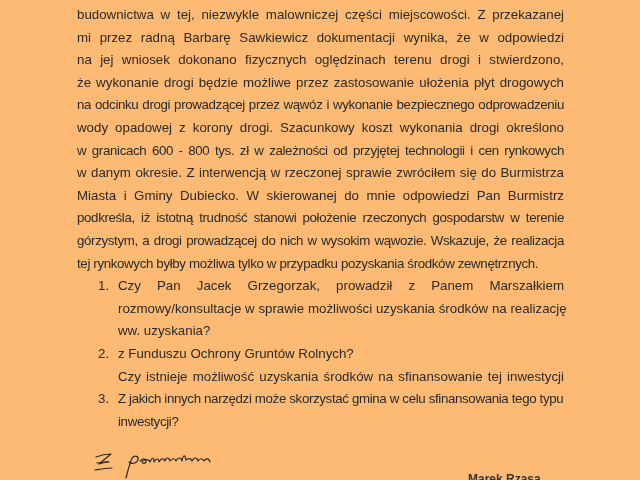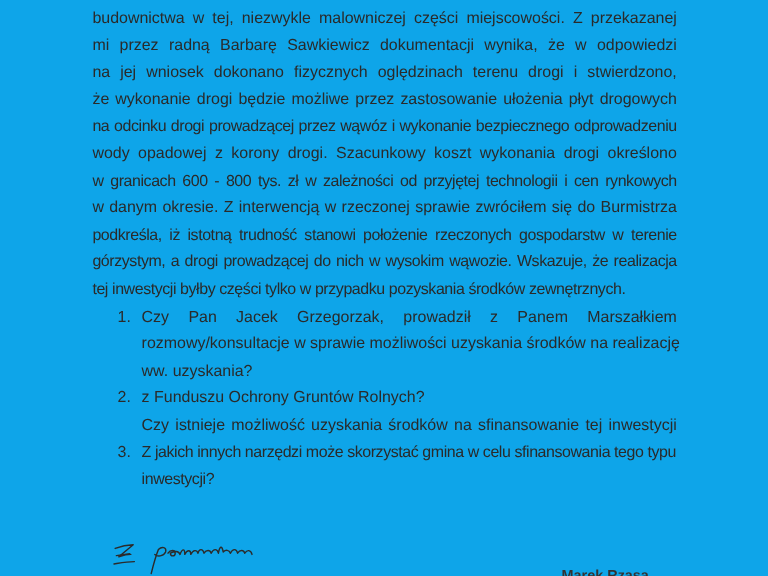--- a/index.html
+++ b/index.html
@@ -7,21 +7,21 @@
       padding: 0;
       width: 640px;
       height: 480px;
       overflow: hidden;
       background: #fdfdfb;
     }
     .page {
       position: relative;
       width: 640px;
       height: 480px;
-      background: #0ea5e9;
+      background: #fdba74;
       font-family: "Liberation Sans", sans-serif;
       color: #2a2a2a;
       font-size: 13.3px;
     }
     .body-text {
       position: absolute;
       left: 77px;
       top: 4px;
       width: 487px;
     }
@@ -81,23 +81,24 @@
 
     <div>
       <div class="line justify">budownictwa w tej, niezwykle malowniczej części miejscowości. Z przekazanej</div>
       <div class="line justify">mi przez radną Barbarę Sawkiewicz dokumentacji wynika, że w odpowiedzi</div>
       <div class="line justify">na jej wniosek dokonano fizycznych oględzinach terenu drogi i stwierdzono,</div>
       <div class="line justify">że wykonanie drogi będzie możliwe przez zastosowanie ułożenia płyt drogowych</div>
       <div class="line justify condensed">na odcinku drogi prowadzącej przez wąwóz i wykonanie bezpiecznego odprowadzeniu</div>
       <div class="line justify">wody opadowej z korony drogi. Szacunkowy koszt wykonania drogi określono</div>
       <div class="line justify condensed">w granicach 600 - 800 tys. zł w zależności od przyjętej technologii i cen rynkowych</div>
       <div class="line justify">w danym okresie. Z interwencją w rzeczonej sprawie zwróciłem się do Burmistrza</div>
+      <div class="line justify">Miasta i Gminy Dubiecko.  W skierowanej do mnie odpowiedzi Pan Burmistrz</div>
       <div class="line justify condensed">podkreśla, iż istotną trudność stanowi położenie rzeczonych gospodarstw w terenie</div>
       <div class="line justify condensed">górzystym, a drogi prowadzącej do nich w wysokim wąwozie. Wskazuje, że realizacja</div>
-      <div class="line left condensed">tej inwestycji byłby części tylko w przypadku pozyskania środków zewnętrznych.</div>
+      <div class="line left condensed">tej rynkowych byłby możliwa tylko w przypadku pozyskania środków zewnętrznych.</div>
     </div>
 
 
     <div class="list">
       <div class="list-item">
         <span class="list-num">1.</span>
         <div class="line justify">Czy Pan Jacek Grzegorzak, prowadził z Panem Marszałkiem</div>
         <div class="line justify">rozmowy/konsultacje w sprawie możliwości uzyskania środków na realizację</div>
         <div class="line left">ww. uzyskania?</div>
       </div>

